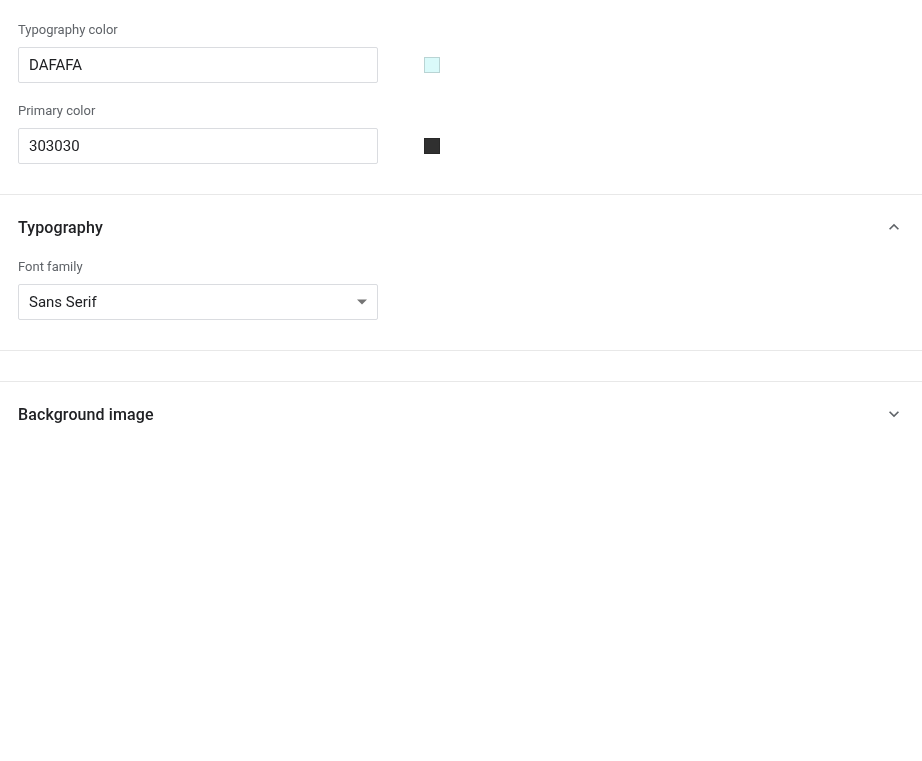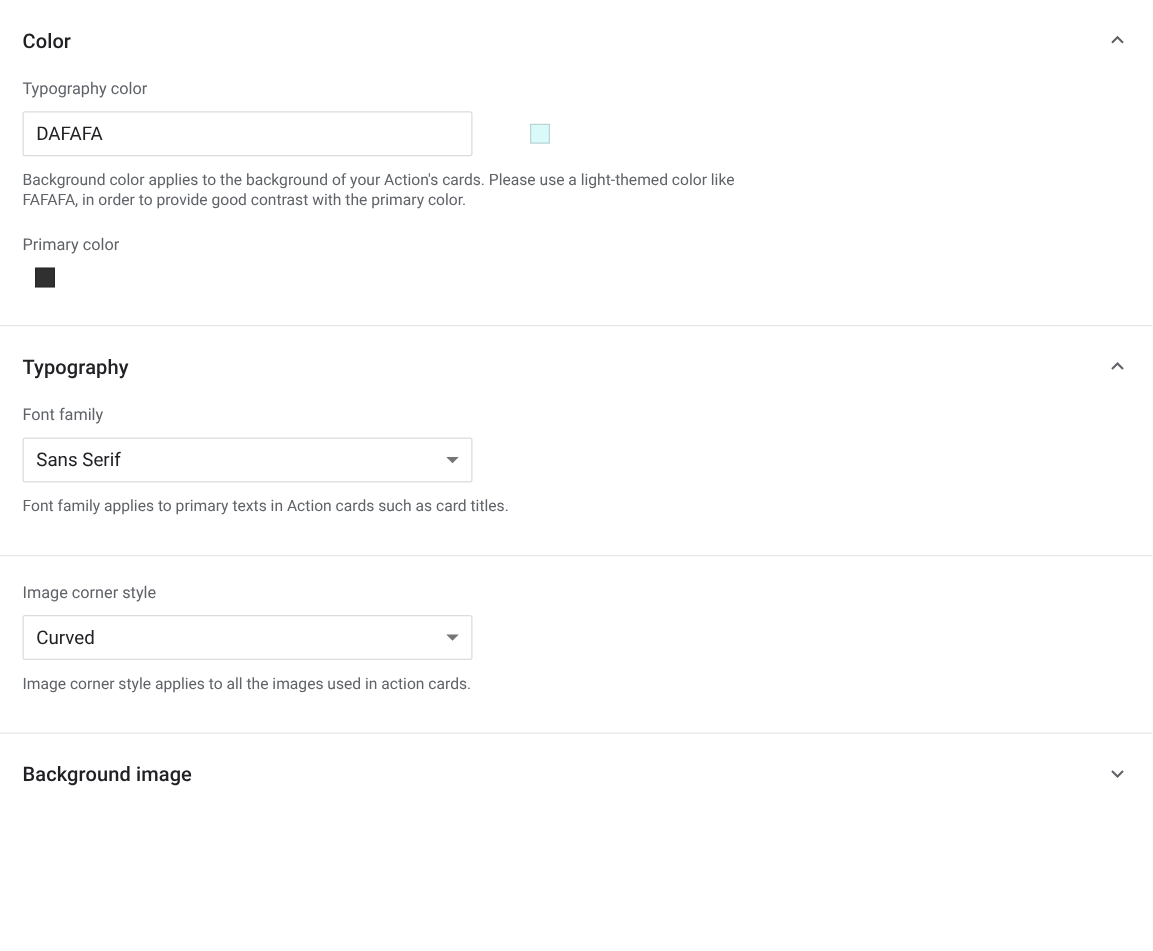--- a/index.html
+++ b/index.html
@@ -99,41 +99,33 @@
     width: 0; height: 0;
     border-left: 5px solid transparent;
     border-right: 5px solid transparent;
     border-top: 5px solid #757575;
   }
 </style>
 </head>
 <body>
 
 <div class="section">
-  <div class="section-header">
-    <span class="section-title">Color</span>
-    <span class="chev">
-      <svg viewBox="0 0 24 24" fill="currentColor">
-          <path d="M7.41 15.41 12 10.83l4.59 4.58L18 14l-6-6-6 6z"></path>
-        </svg>
-    </span>
-  </div>
 
   <div class="field-block">
     <div class="field-label">Typography color</div>
     <div class="field-row">
       <input class="text-input" type="text" value="DAFAFA" style="">
       <span class="swatch" style="background:#dafafa;"></span>
     </div>
-    <div class="help-text">Background color applies to the background of your Action's cards. Please use a light-themed color like FAFAFA, in order to provide good contrast with the primary color.</div>
   </div>
 
   <div class="field-block second">
     <div class="field-label">Primary color</div>
     <div class="field-row">
+      <input class="text-input" type="text" value="303030" style="">
       <span class="swatch" style="background:#303030;"></span>
     </div>
   </div>
 </div>
 
 <div class="section">
   <div class="section-header">
     <span class="section-title">Typography</span>
     <span class="chev">
       <svg viewBox="0 0 24 24" fill="currentColor">
@@ -143,36 +135,25 @@
   </div>
 
   <div class="field-block">
     <div class="field-label">Font family</div>
     <div class="field-row">
       <div class="select-wrap">
         <span class="select-value">Sans Serif</span>
         <span class="select-caret"></span>
       </div>
     </div>
-    <div class="help-text">Font family applies to primary texts in Action cards such as card titles.</div>
   </div>
 </div>
 
 <div class="section">
 
-  <div class="field-block">
-    <div class="field-label">Image corner style</div>
-    <div class="field-row">
-      <div class="select-wrap">
-        <span class="select-value">Curved</span>
-        <span class="select-caret"></span>
-      </div>
-    </div>
-    <div class="help-text">Image corner style applies to all the images used in action cards.</div>
-  </div>
 </div>
 
 <div class="section collapsed" style="border-bottom:none;">
   <div class="section-header">
     <span class="section-title">Background image</span>
     <span class="chev">
       <svg viewBox="0 0 24 24" fill="currentColor">
           <path d="M7.41 8.59 12 13.17l4.59-4.58L18 10l-6 6-6-6z"></path>
         </svg>
     </span>

